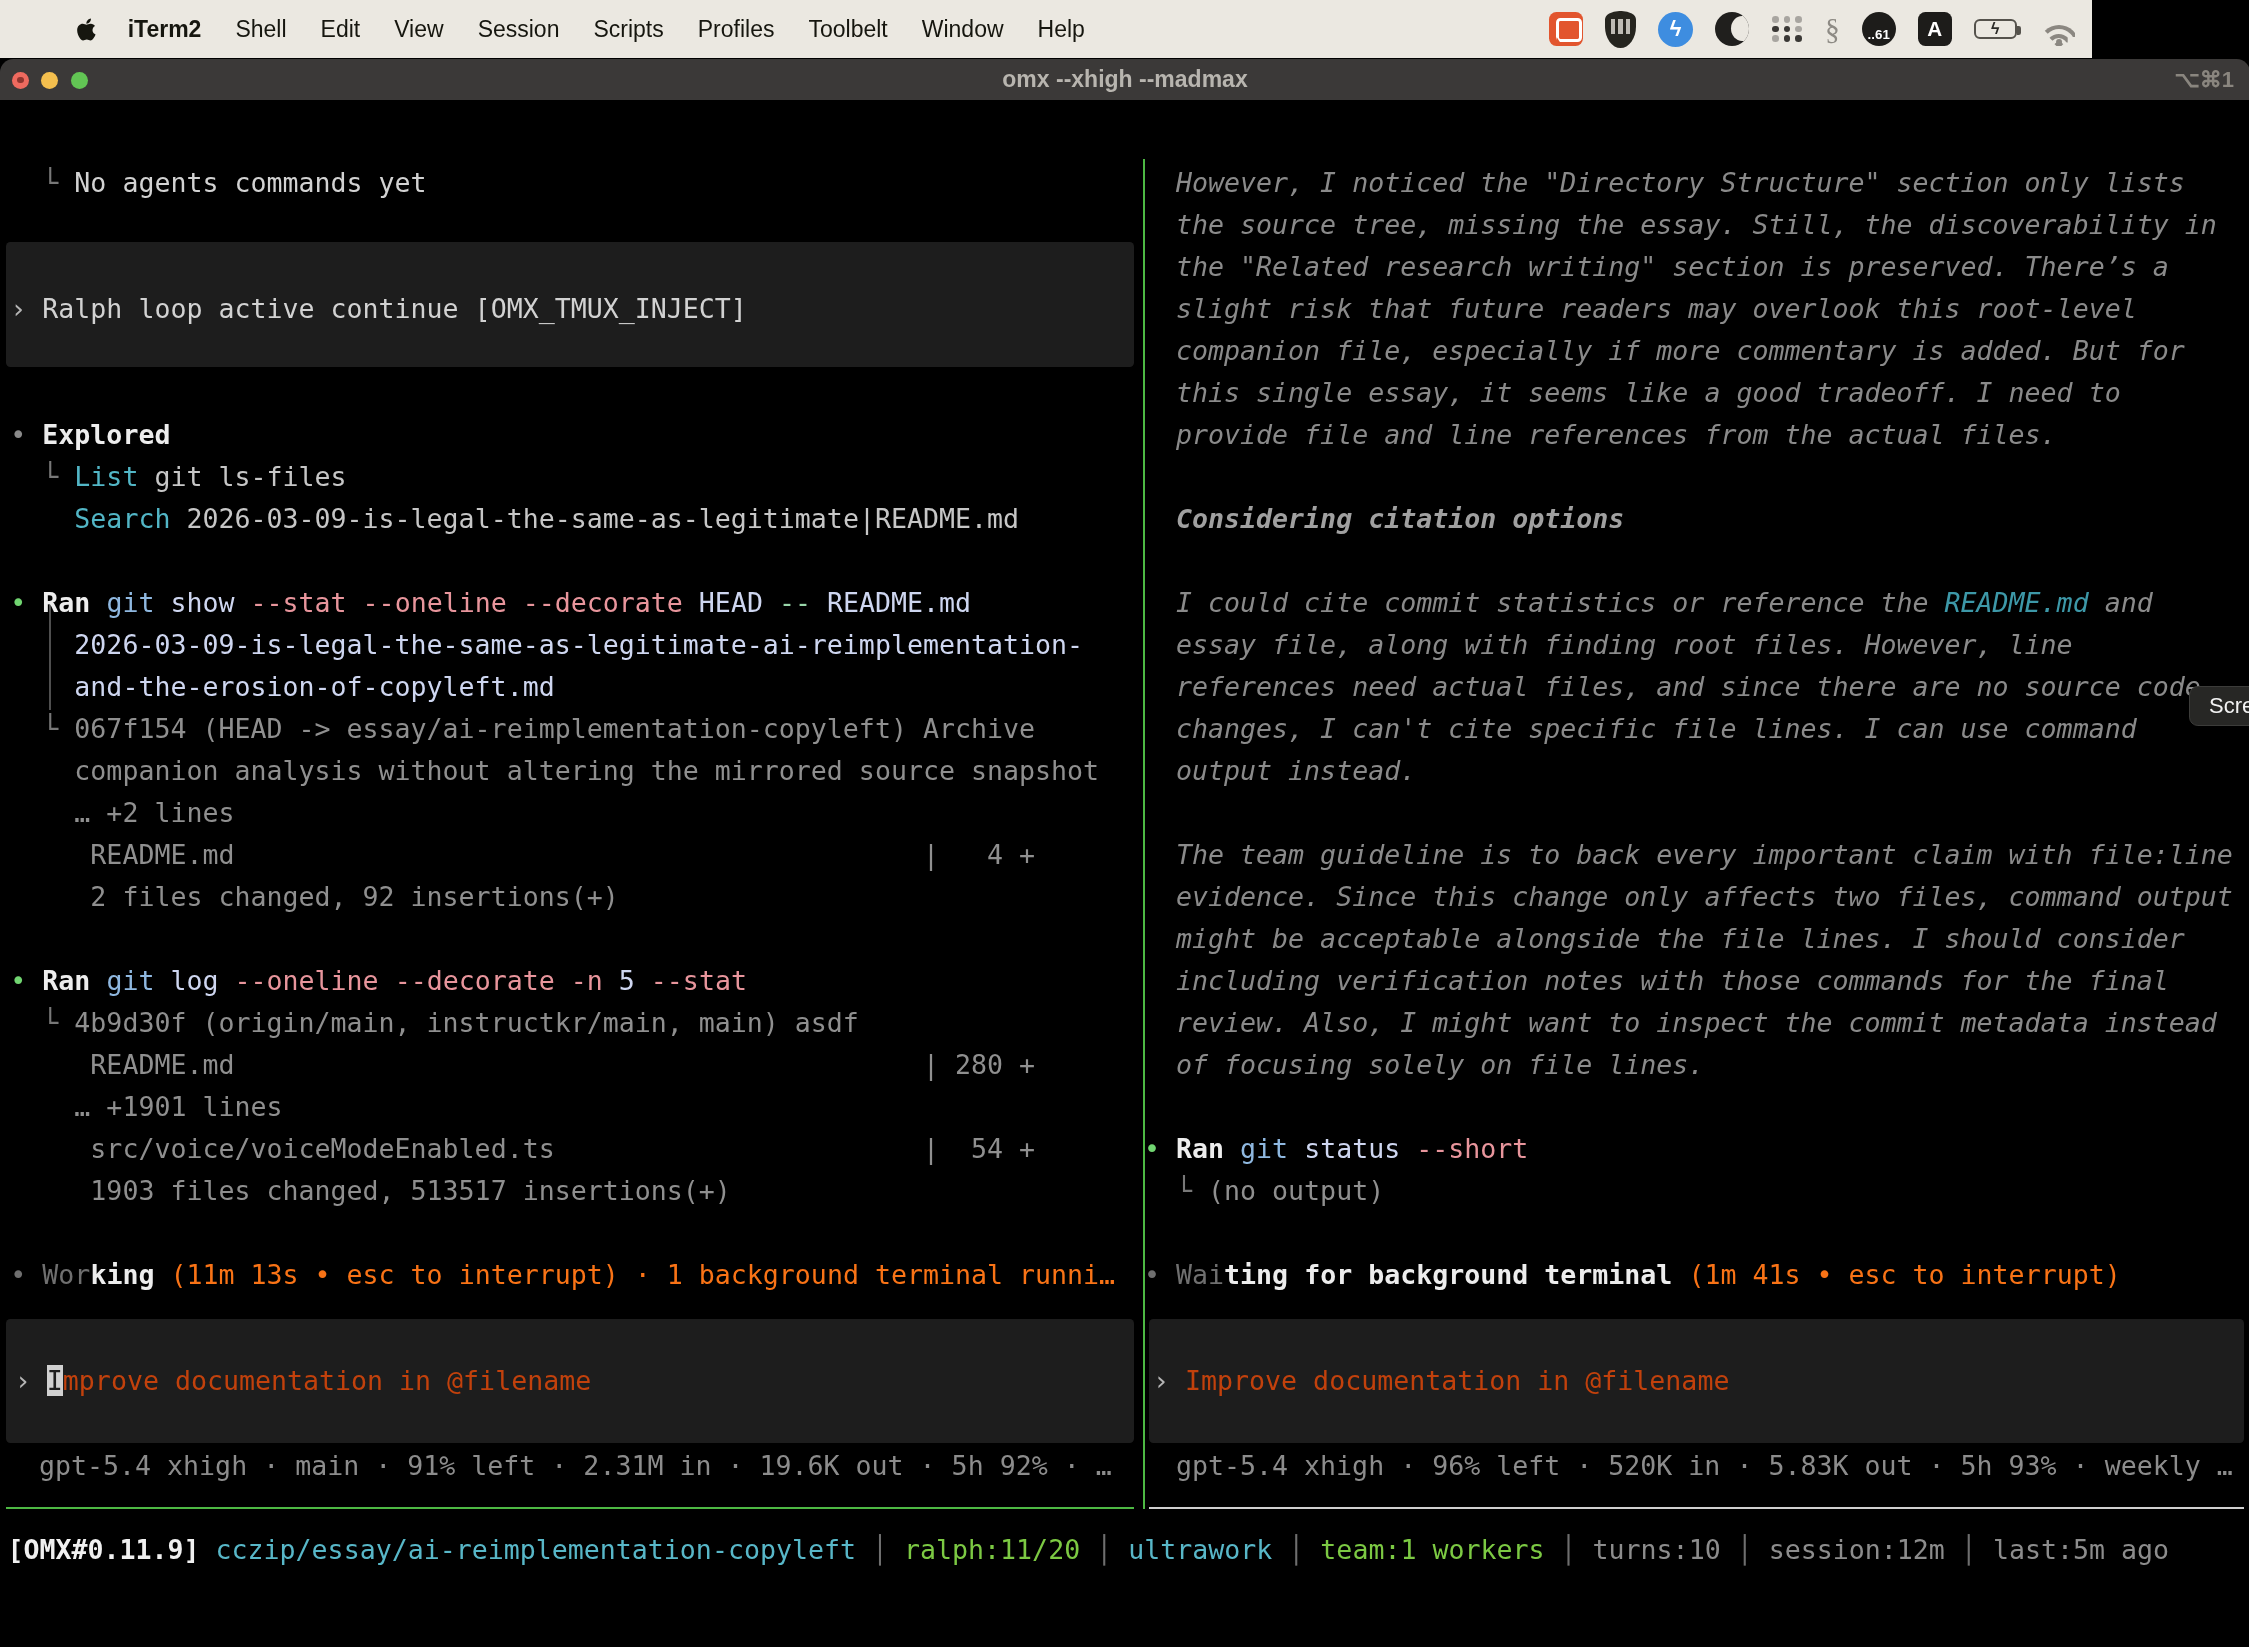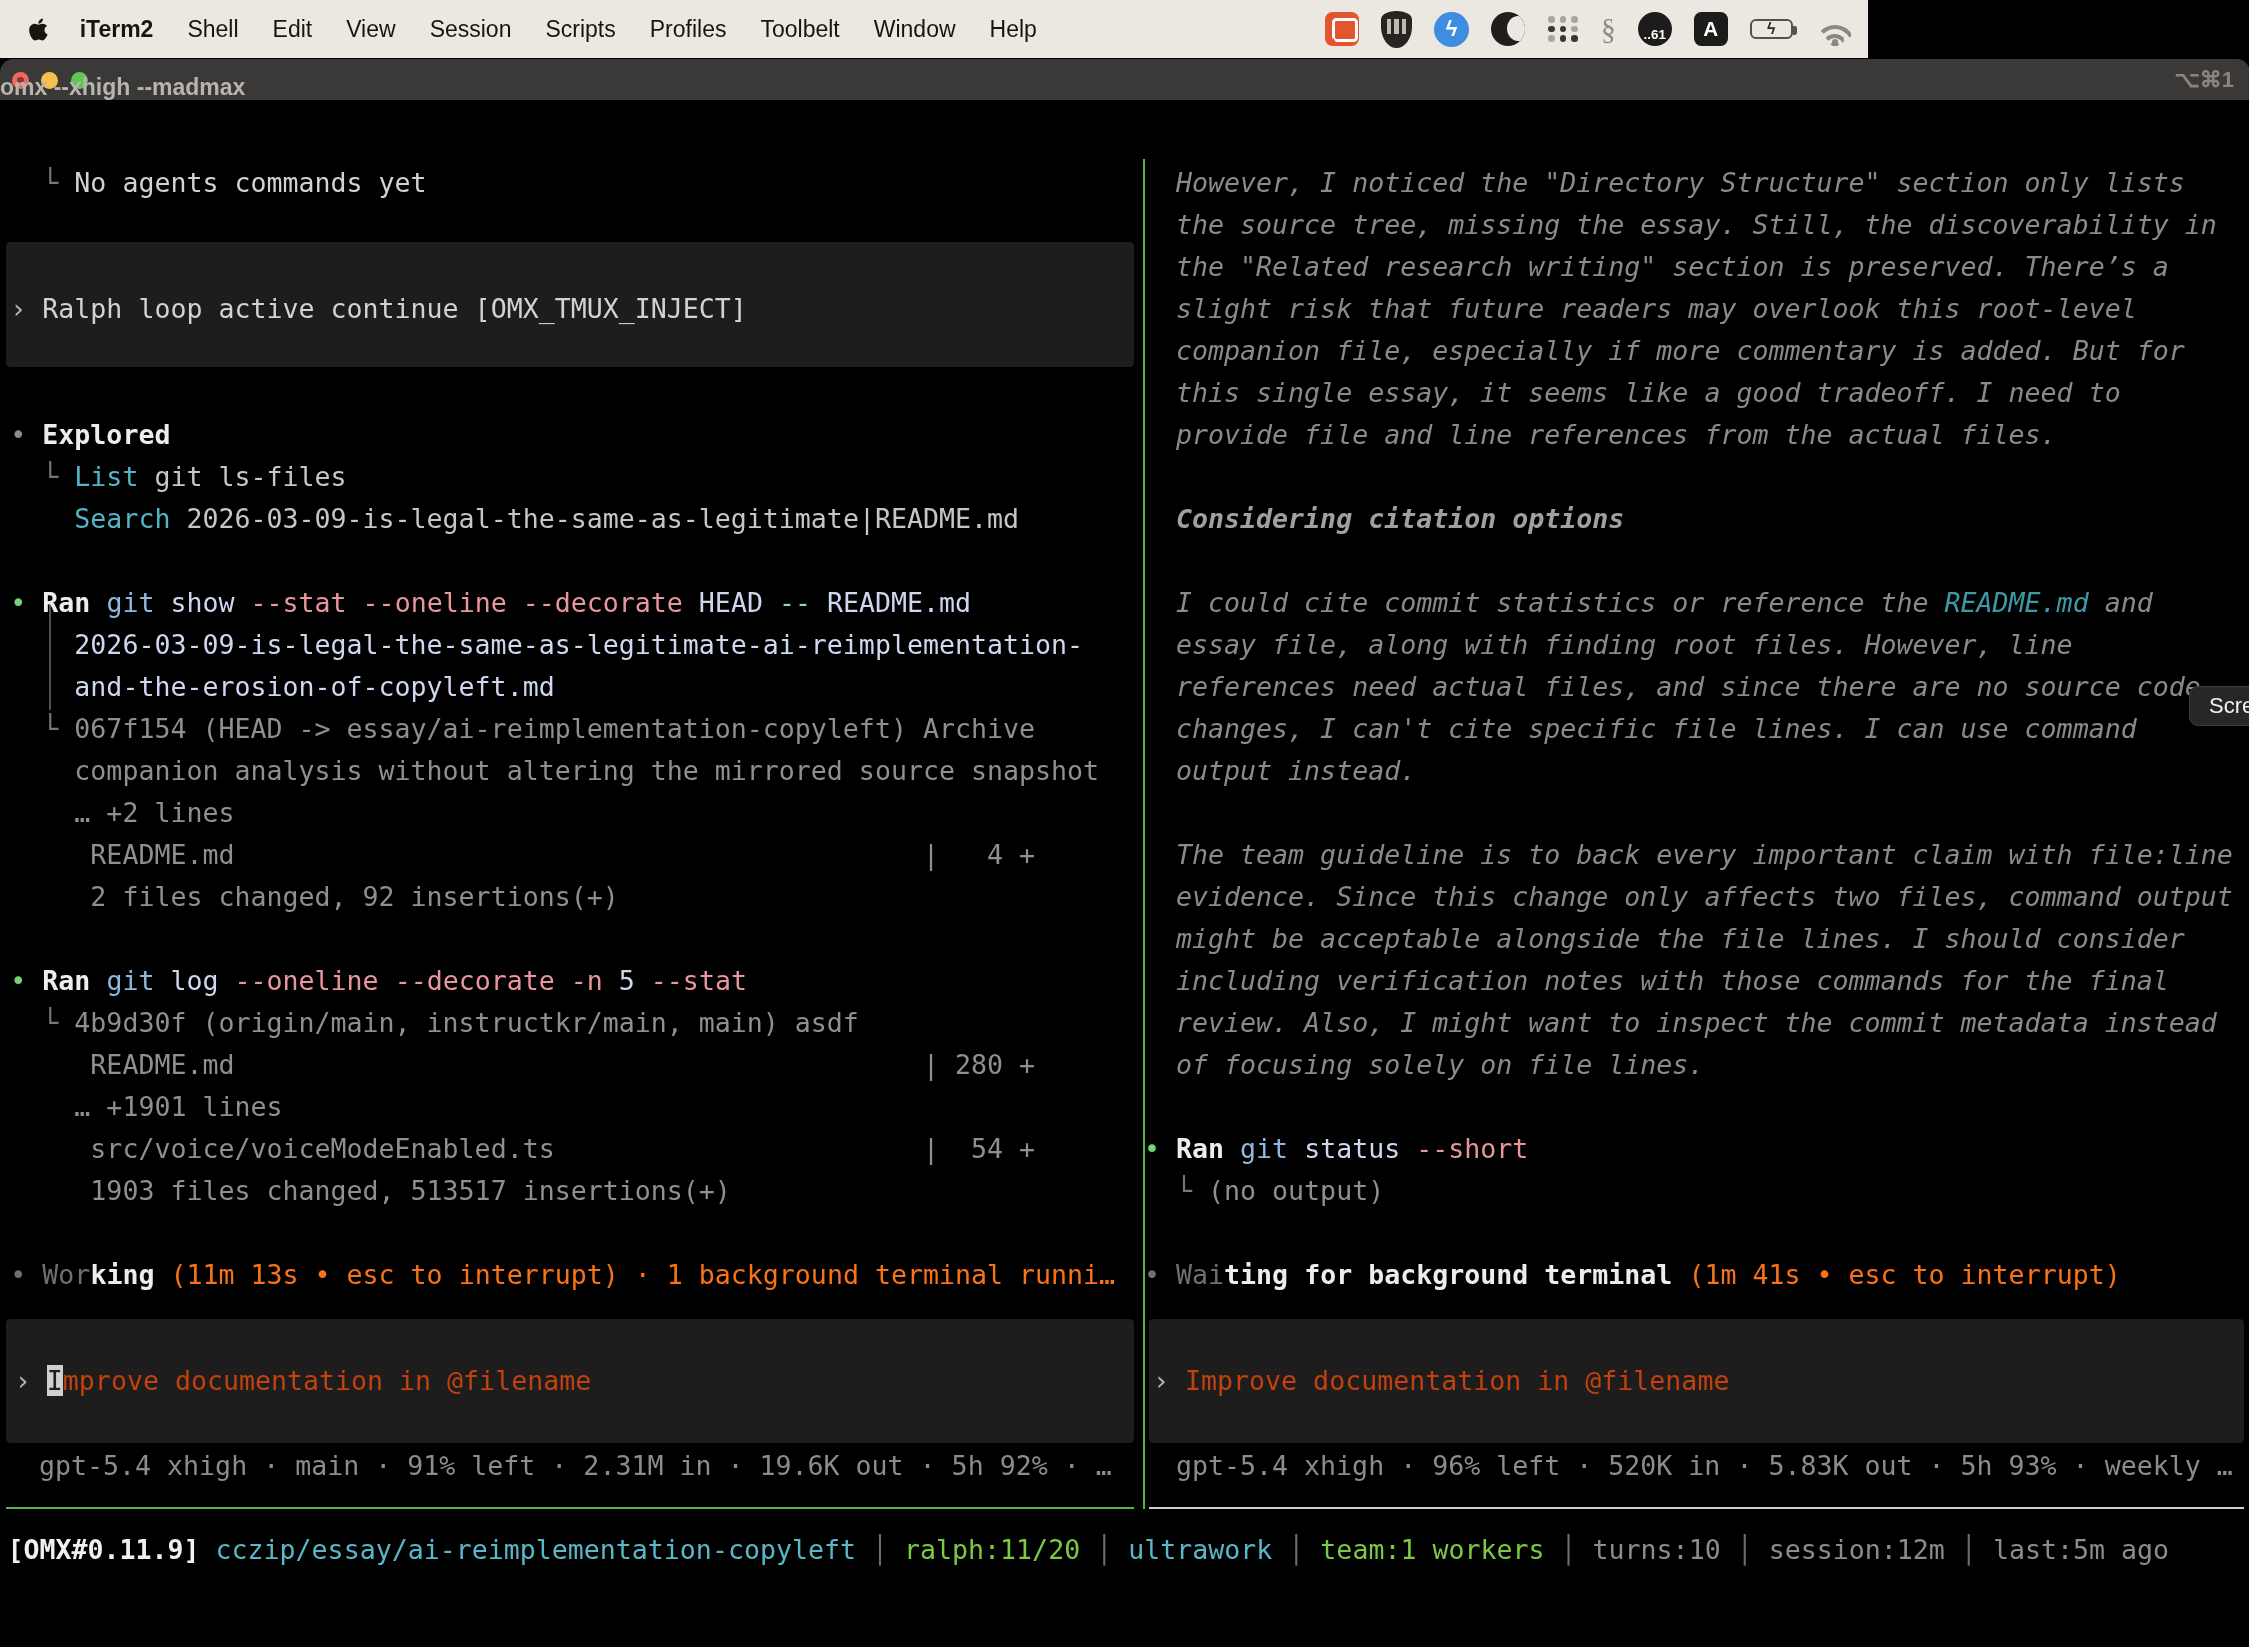--- a/index.html
+++ b/index.html
@@ -1,22 +1,22 @@
 <!DOCTYPE html>
 <html style="font-size:11.8px"><head>
 <meta charset="utf-8">
 <style>
   * { margin:0; padding:0; box-sizing:border-box; }
   html,body { background:#000; }
   #screen { position:relative; width:2250px; height:1648px; background:#000; overflow:hidden;
             font-family:"DejaVu Sans Mono", monospace; }
 
   
-  #menubar { position:absolute; left:0; top:0; width:1868px; height:58px; background:#ebe8e1;
-             display:flex; align-items:center; font-family:"Liberation Sans", sans-serif; }
+  #menubar { position:absolute; left:0; top:0; width:2092px; height:58px; background:#ebe8e1;
+             display:flex; align-items:center; font-family:"Liberation Sans", sans-serif;padding-left:48px; }
   #menubar .apple { margin-left:28px; margin-right:10.3px; display:flex; align-items:center; }
   #menubar .mitems { display:flex; align-items:center; gap:34px; margin-left:20.7px; }
   #menubar .mitem { font-size:23px; color:#16160f; }
   #menubar .mitem.app { font-weight:bold; }
   #mb-icons { position:absolute; right:13.3px; top:0; height:58px; display:flex; align-items:center; gap:22px; }
   .icon-chat { width:34px; height:34px; border-radius:7.4px; background:#e2552e; position:relative; }
   .icon-chat::before { content:""; position:absolute; left:6.6px; top:5.9px; width:20.7px; height:17.7px;
         border:3.7px solid #fff; border-radius:4.4px; background:#e2552e; }
   .icon-chat::after { content:""; position:absolute; left:7.4px; bottom:1.5px; width:0; height:0;
         border-left:7.4px solid #e2552e; border-top:7.4px solid transparent; transform:rotate(12deg); }
@@ -52,21 +52,21 @@
   .icon-wifi .w1 { width:40px; height:20px; }
   .icon-wifi .w2 { width:26.6px; height:13.3px; bottom:-3px; }
   .icon-wifi .w3 { width:13.3px; height:6.6px;  bottom:-5.9px; }
   .icon-wifi .wd { position:absolute; left:50%; bottom:0; transform:translateX(-50%); width:5.9px; height:5.9px;
         border-radius:50%; background:#8b8781; }
 
   
   #window { position:absolute; left:0; top:59px; width:2250px; height:1572px; background:#000;
             border-radius:13.3px 13.3px 8.9px 8.9px; overflow:hidden; }
   #titlebar { position:absolute; left:0; top:0; width:100%; height:41px; background:#3b3938; }
-  #titlebar .title { position:absolute; left:0; right:0; top:8px; height:41px; line-height:41px; text-align:left;
+  #titlebar .title { position:absolute; left:0; right:0; top:0; height:41px; line-height:41px; text-align:center;
         color:#b8b5af; font-size:23px; font-weight:bold; font-family:"Liberation Sans", sans-serif; }
   #titlebar .shortcut { position:absolute; right:16px; top:0; height:41px; line-height:41px;
         color:#8a867f; font-size:22px; font-weight:bold; font-family:"Liberation Sans", sans-serif; }
   .tl { position:absolute; top:12.5px; width:17px; height:17px; border-radius:50%; }
   .tl.red { left:11.8px; background:#ee6a5f; }
   .tl.red::after { content:""; position:absolute; left:5.2px; top:5.2px; width:6.6px; height:6.6px; border-radius:50%; background:#8f352e; }
   .tl.yellow { left:41px; background:#f4bf4e; }
   .tl.green { left:71px; background:#62c554; }
 
   

